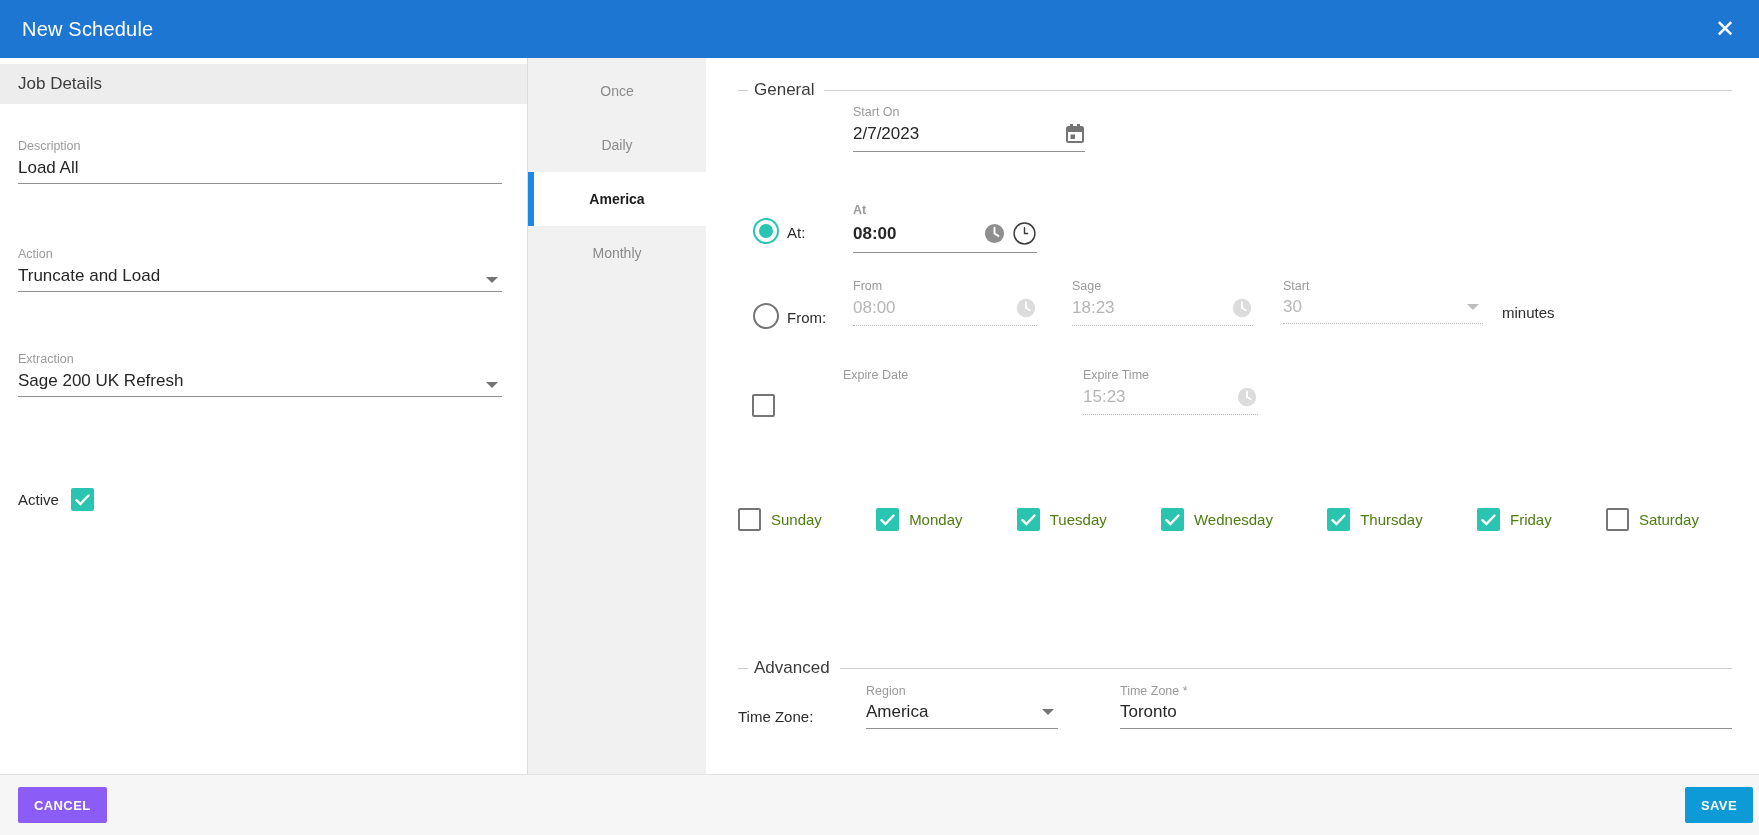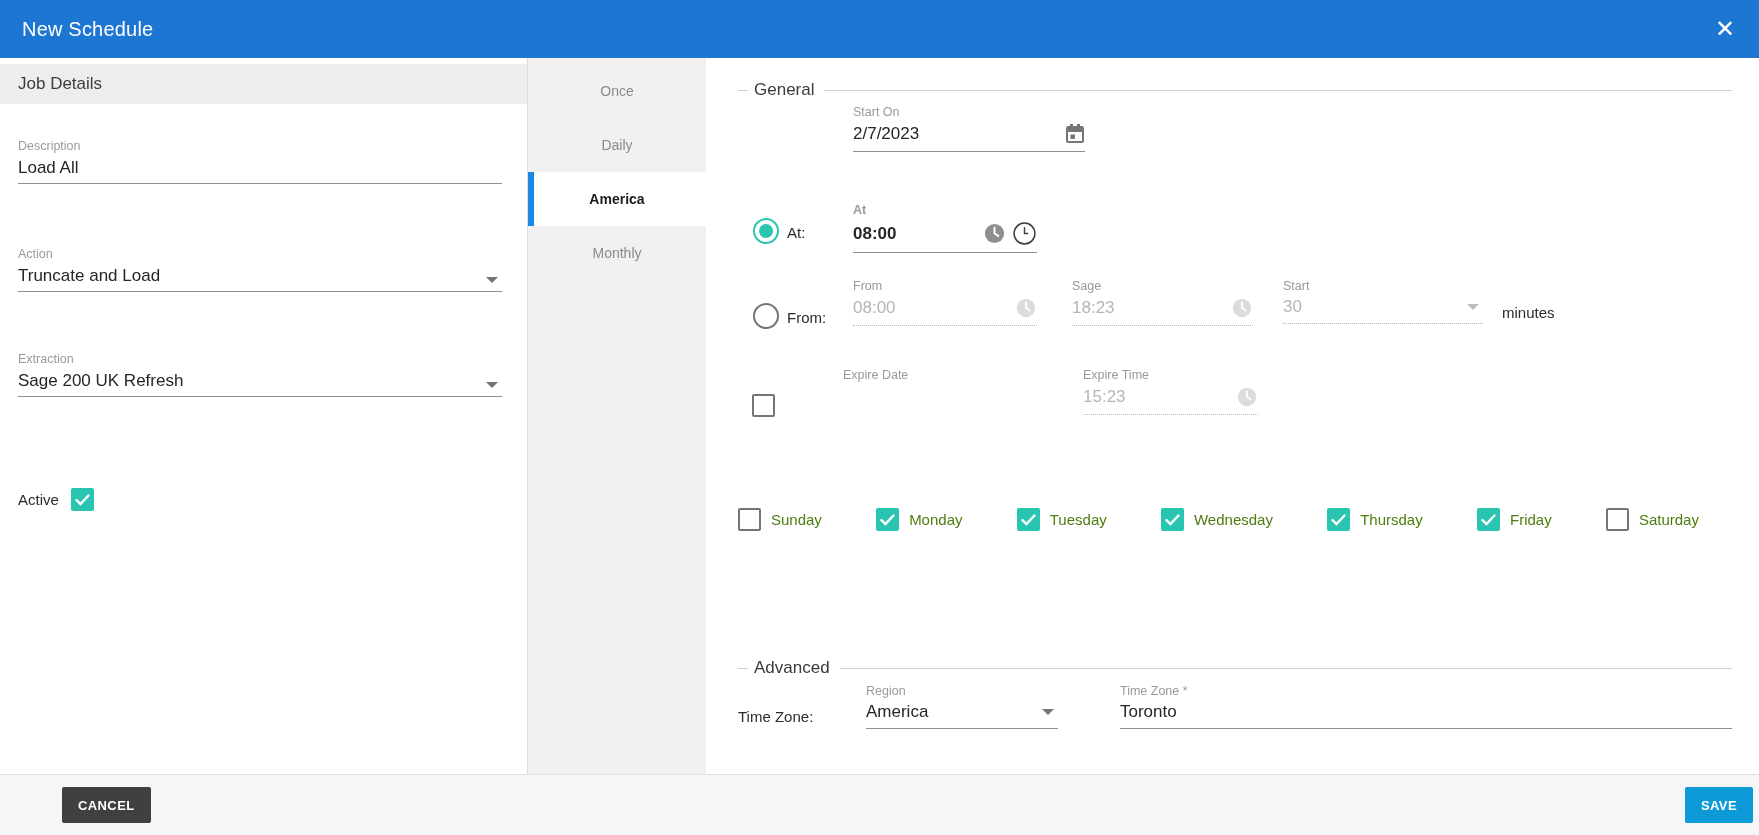--- a/index.html
+++ b/index.html
@@ -62,21 +62,21 @@
   .rowlabel { position:absolute; font-size:15px; color:#2b2b2b; }
   .unit { position:absolute; font-size:15px; color:#2b2b2b; }
 
   .days { position:absolute; left:32px; right:60px; top:450px; display:flex; justify-content:space-between; }
   .day { display:flex; align-items:center; cursor:pointer; }
   .day .dlabel { font-size:15px; color:#4d7c0f; margin-left:10px; }
 
   
   .ftr { height:61px; flex:0 0 auto; background:#f6f6f6; border-top:1px solid #e2e2e2; display:flex; align-items:center; padding:0 6px 0 18px; }
   .btn { height:36px; border:none; border-radius:2px; font-family:"Liberation Sans",sans-serif; font-size:13px; font-weight:bold; color:#fff; letter-spacing:.4px; padding:0 16px; cursor:pointer; }
-  .btn-cancel { background:#404040;margin-left:44px; }
+  .btn-cancel { background:#8b5cf6; }
   .btn-save { background:#0d9ad7; margin-left:auto; }
 </style>
 </head>
 <body>
 
 <div class="dialog">
 
   <div class="hdr">
     <span class="hdr-title">New Schedule</span>
     <span class="hdr-close">✕</span>

